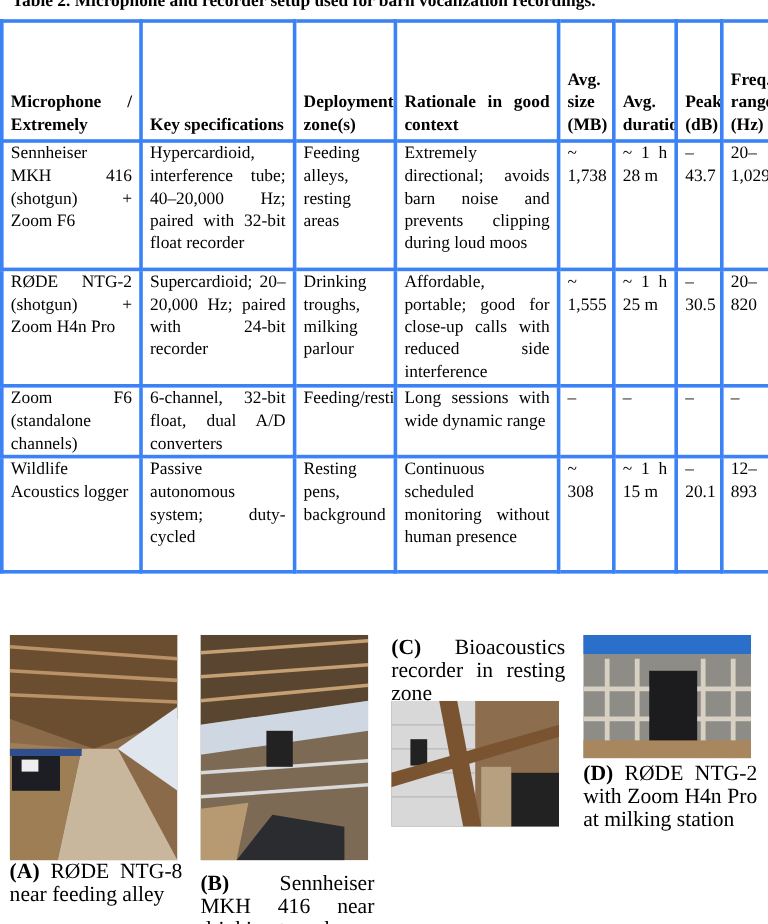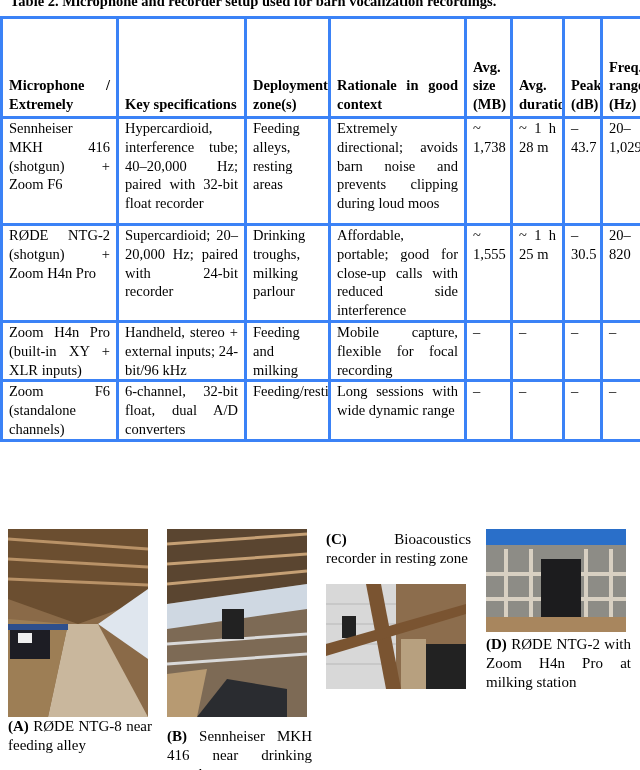--- a/index.html
+++ b/index.html
@@ -19,21 +19,21 @@
   table.mic td, table.mic th {
     border: 3px solid #3b82f6; padding: 0 6px 0 6px; vertical-align: top;
     text-align: justify; text-align-last: left; font-size: 14.5px; line-height: 18.8px;
     overflow: hidden;
   }
   table.mic th { font-weight: bold; vertical-align: bottom; padding-bottom: 2px; }
   table.mic tr.hdr th { height: 95px; }
   .photo { position: absolute; overflow: hidden; }
   .photo svg { display: block; width: 100%; height: 100%; }
   .pcap {
-    position: absolute; font-size: 15px; line-height: 18.8px; text-align: justify;
+    position: absolute; font-size: 18px; line-height: 18.8px; text-align: justify;
     text-align-last: left;
   }
   .pcap b { font-weight: bold; }
 </style>
 </head>
 <body>
 
 <div class="caption">Table 2. Microphone and recorder setup used for barn vocalization recordings.</div>
 
 <table class="mic">
@@ -71,39 +71,39 @@
   <tr style="height:95px">
     <td>RØDE NTG-2 (shotgun) + Zoom H4n Pro</td>
     <td>Supercardioid; 20–20,000 Hz; paired with 24-bit recorder</td>
     <td>Drinking troughs, milking parlour</td>
     <td>Affordable, portable; good for close-up calls with reduced side interference</td>
     <td>~ 1,555</td>
     <td>~ 1 h 25 m</td>
     <td>–30.5</td>
     <td>20–820</td>
   </tr>
-  <tr style="height:59px">
-    <td>Zoom H4n Pro (built-in XY + XLR inputs)</td>
-    <td>Handheld, stereo + external inputs; 24-bit/96 kHz</td>
-    <td>Feeding and milking</td>
-    <td>Mobile capture, flexible for focal recording</td>
-    <td>–</td>
-    <td>–</td>
-    <td>–</td>
-    <td>–</td>
-  </tr>
   <tr style="height:58px">
     <td>Zoom F6 (standalone channels)</td>
     <td>6-channel, 32-bit float, dual A/D converters</td>
     <td>Feeding/resting</td>
     <td>Long sessions with wide dynamic range</td>
     <td>–</td>
     <td>–</td>
     <td>–</td>
     <td>–</td>
+  </tr>
+  <tr style="height:96px">
+    <td>Wildlife Acoustics logger</td>
+    <td>Passive autonomous system; duty-cycled</td>
+    <td>Resting pens, background</td>
+    <td>Continuous scheduled monitoring without human presence</td>
+    <td>~ 308</td>
+    <td>~ 1 h 15 m</td>
+    <td>–20.1</td>
+    <td>12–893</td>
   </tr>
 </tbody>
   </table>
 
 <div class="photo" style="left:8px;top:529px;width:140px;height:188px;">
   <svg viewBox="0 0 140 188" preserveAspectRatio="none">
     <rect width="140" height="188" fill="#8a6a48"></rect>
     <polygon points="0,0 140,0 140,70 70,95 0,70" fill="#6b4e30"></polygon>
     <g stroke="#b99267" stroke-width="3">
       <line x1="0" y1="10" x2="140" y2="20"></line>

